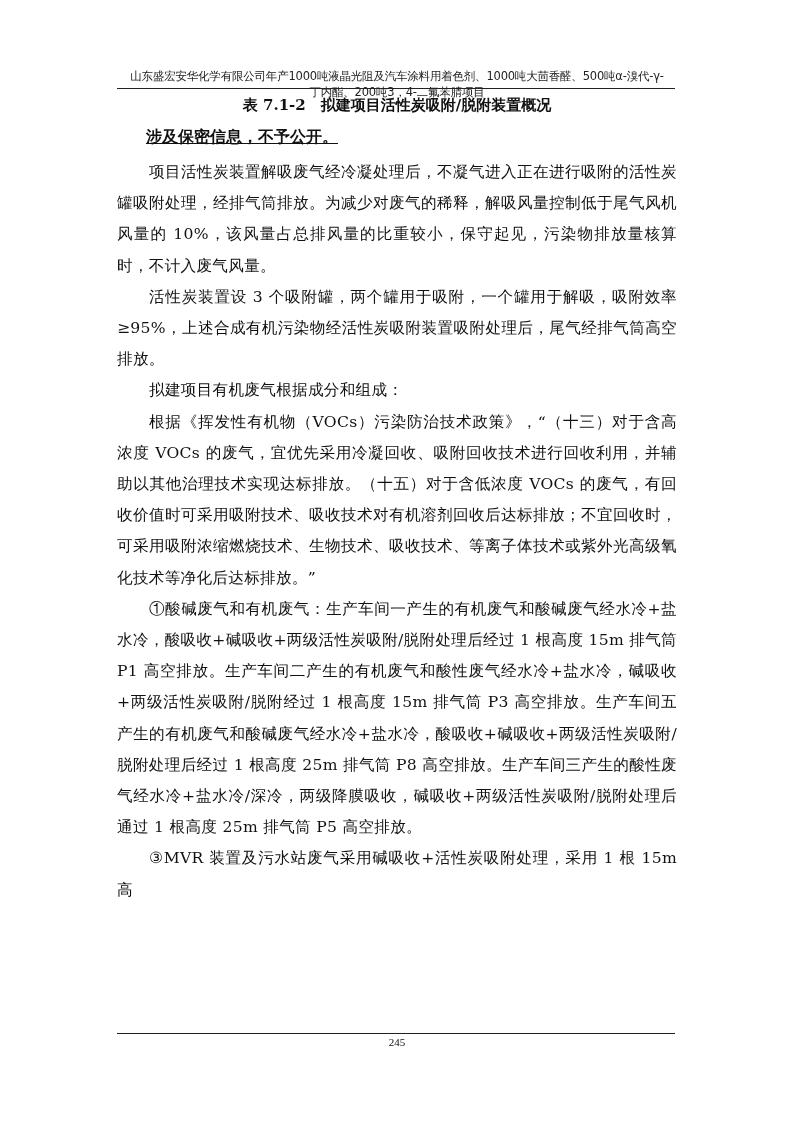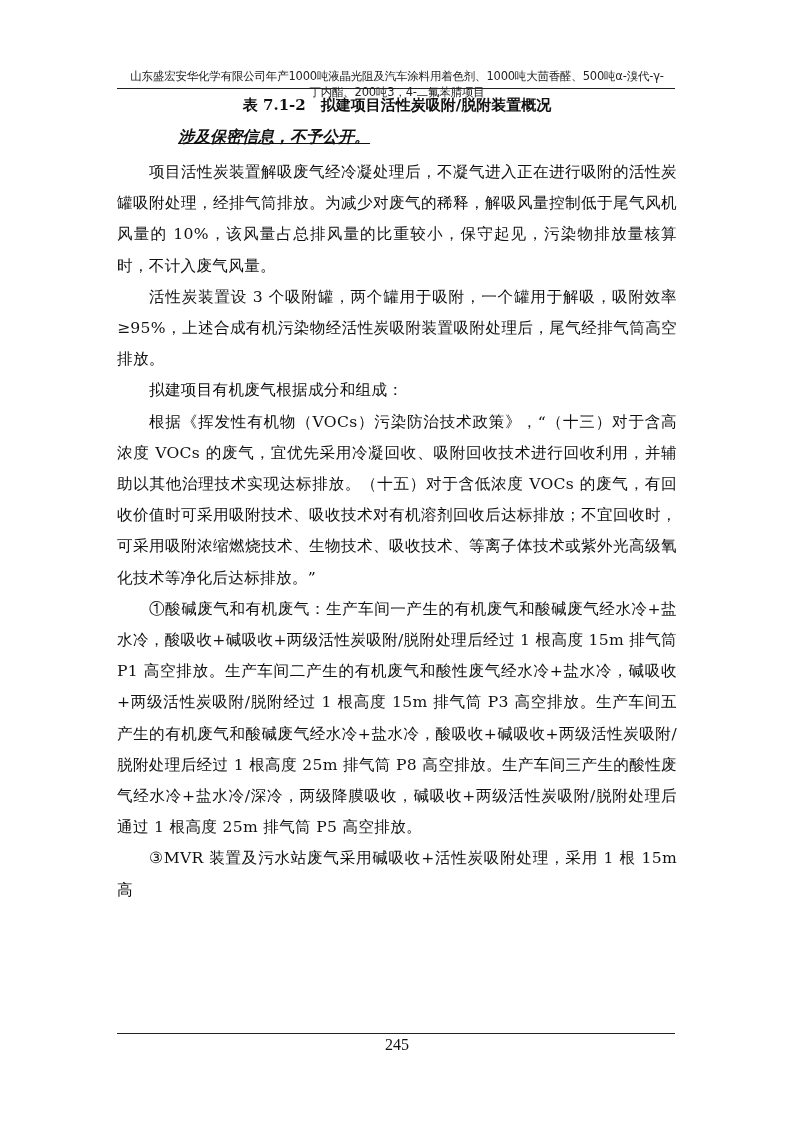--- a/index.html
+++ b/index.html
@@ -7,29 +7,29 @@
          font-family: "DejaVu Serif", "Liberation Serif", serif; color: #111; }
   .page-header { position: absolute; left: 112px; width: 570px; top: 68px;
                  text-align: center; font-size: 11.5px; line-height: 16px; color: #222;
                  font-family: "DejaVu Sans", "Liberation Sans", sans-serif; letter-spacing: -0.2px; }
   .header-rule { position: absolute; left: 117px; width: 558px; top: 88px; height: 0;
                  border-top: 1.2px solid #222; }
   .table-title { position: absolute; left: 112px; width: 570px; top: 95px; text-align: center;
                  font-size: 15px; font-weight: bold; line-height: 20px;
                  font-family: "DejaVu Serif", "Liberation Serif", serif; }
   .confidential { position: absolute; left: 146px; top: 127px; font-size: 16px; font-weight: bold;
-                  font-style: italic; text-decoration: underline; line-height: 20px; margin-left: 32px; }
+                  text-decoration: underline; line-height: 20px; }
   .body-text { position: absolute; left: 117px; width: 560px; top: 157px;
                font-size: 15.6px; line-height: 31.2px; text-align: justify; letter-spacing: 0.3px; }
   .body-text p { margin: 0; }
   .body-text p.indent { text-indent: 32px; }
   .footer-rule { position: absolute; left: 117px; width: 558px; top: 1033px; height: 0;
                  border-top: 1.2px solid #222; }
   .page-number { position: absolute; left: 112px; width: 570px; top: 1036px; text-align: center;
-                 font-size: 16px; font-family: "Liberation Serif", serif; }
+                 font-size: 11px; font-family: "Liberation Serif", serif; }
 </style>
 </head>
 <body>
 
 <div class="page-header">
   <div>山东盛宏安华化学有限公司年产1000吨液晶光阻及汽车涂料用着色剂、1000吨大茴香醛、500吨α-溴代-γ-</div>
   <div>丁内酯、200吨3，4-二氟苯腈项目</div>
 </div>
 <div class="header-rule"></div>
 

